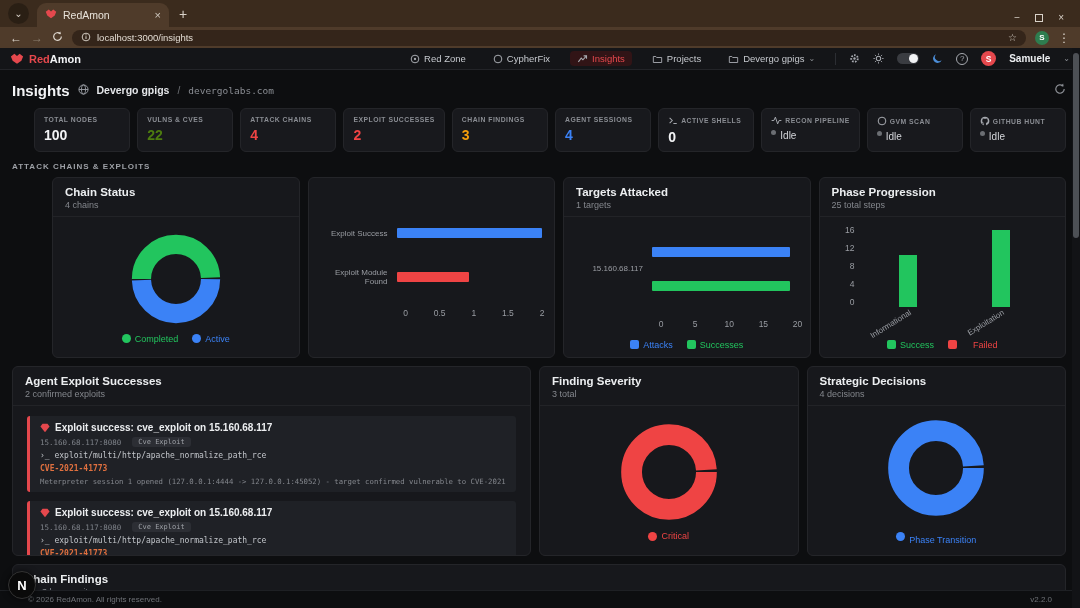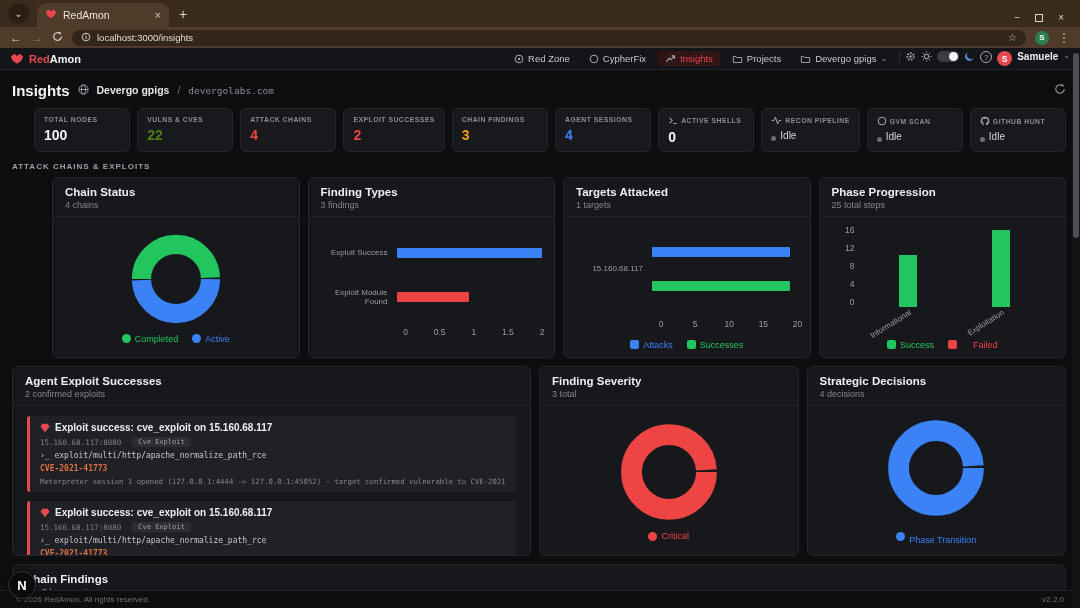--- a/index.html
+++ b/index.html
@@ -27,21 +27,21 @@
     gap:6px; padding:0 9px; color:#e2dbd2; font-size:9.5px; }
   .urlbar .star { margin-left:auto; color:#cfc8be; font-size:10px; }
   .avatar { width:14px; height:14px; border-radius:50%; background:#2e7d4f; color:#fff; font-size:8px;
     font-weight:bold; display:flex; align-items:center; justify-content:center; }
 
   
   .appheader { height:22px; background:#141518; border-bottom:1px solid #232428; display:flex;
     align-items:center; padding:0 10px; }
   .brand { display:flex; align-items:center; gap:5px; font-size:11px; font-weight:bold; }
   .brand .red { color:#e5484d; } .brand .rest { color:#f2f3f5; }
-  .nav { margin-left:auto; display:flex; align-items:flex-start; gap:5px; }
+  .nav { margin-left:auto; display:flex; align-items:center; gap:13px; }
   .nav-item { display:flex; align-items:center; gap:4px; font-size:9.5px; color:#c6c9ce;
     padding:2px 7px; border-radius:4px; white-space:nowrap; }
   .nav-item.active { background:#311416; color:#e5484d; }
   .nav-item svg { display:block; }
   .vdiv { width:1px; height:12px; background:#2c2e33; }
   .icbtn { color:#a7aab0; display:flex; align-items:center; font-size:10px; }
   .toggle { width:22px; height:11px; border-radius:6px; background:#3a3c41; position:relative; }
   .toggle .knob { position:absolute; right:1px; top:1px; width:9px; height:9px; border-radius:50%; background:#f2f3f5; }
   .help-circ { width:12px; height:12px; border:1px solid #a7aab0; border-radius:50%; color:#a7aab0;
     font-size:8px; display:flex; align-items:center; justify-content:center; }
@@ -57,21 +57,21 @@
   .proj { font-size:10.5px; font-weight:bold; color:#e4e6e9; }
   .sep { color:#6f7277; font-size:10px; }
   .domain { font-size:9.5px; color:#8a8d93; }
   .refresh { margin-left:auto; color:#8a8d93; }
 
   .stats { display:grid; grid-template-columns:repeat(10,1fr); gap:7px;padding-left:22px; }
   .stat { background:#18191d; border:1px solid #242529; border-radius:6px; padding:7px 9px; height:44px; }
   .stat-label { font-size:6.8px; font-weight:bold; letter-spacing:.5px; color:#8a8d93;
     text-transform:uppercase; display:flex; align-items:center; gap:3px; white-space:nowrap; overflow:hidden; }
   .stat-value { font-size:14px; font-weight:bold; margin-top:4px; }
-  .idle { display:flex; align-items:flex-end; gap:4px; margin-top:5px; font-size:10px; color:#d4d6da; }
+  .idle { display:flex; align-items:flex-start; gap:4px; margin-top:5px; font-size:10px; color:#d4d6da; }
   .idle-dot { width:5px; height:5px; border-radius:50%; background:#6b6e73; }
 
   .sectionlabel { font-size:8px; font-weight:bold; letter-spacing:1px; color:#9da0a6; margin:10px 0 6px; }
 
   .chart-row1 { display:grid; grid-template-columns:repeat(4,1fr); gap:8px; margin-bottom:8px;margin-left:40px; }
   .chart-row2 { display:grid; grid-template-columns:2fr 1fr 1fr; gap:8px; margin-bottom:8px; }
   .chart-row1 .card { height:181px; } .chart-row2 .card { height:190px; }
 
   .card { background:#17181c; border:1px solid #242529; border-radius:6px; display:flex;
     flex-direction:column; overflow:hidden; }
@@ -117,21 +117,21 @@
   .entry-host { font-size:7.5px; color:#7f838a; }
   .badge { background:#2c2e34; color:#9da0a6; font-size:7px; padding:1px 6px; border-radius:3px; }
   .entry-module { font-size:8px; color:#c3c6cb; margin-top:4px; }
   .entry-cve { font-size:8px; font-weight:bold; color:#e0703f; margin-top:4px; }
   .entry-detail { font-size:7.3px; color:#84878d; margin-top:4px; white-space:nowrap; overflow:hidden; }
 
   .findings-card { min-height:70px; }
 
   .pagefooter { position:absolute; left:0; right:0; bottom:0; height:18px; background:#0d0e10;
     border-top:1px solid #1e2024; display:flex; align-items:center; justify-content:space-between;
-    padding:0 16px; font-size:8px; color:#6f7277; }
+    padding:0 28px; font-size:8px; color:#6f7277; }
 
   .devbadge { position:absolute; left:8px; bottom:9px; width:28px; height:28px; border-radius:50%;
     background:#0a0a0a; border:1px solid #333; color:#fff; font-size:13px; font-weight:bold;
     display:flex; align-items:center; justify-content:center; box-shadow:0 0 6px rgba(0,0,0,.6); }
 
   .scrollbar { position:absolute; right:0; top:48px; width:8px; height:560px; background:#121316; }
   .scrollthumb { position:absolute; left:1px; right:1px; top:5px; height:185px; background:#4d5055; border-radius:4px; }
 </style>
 </head>
 <body>
@@ -405,24 +405,20 @@
               <span style="color: rgb(34, 197, 94);">Completed</span>
             </span>
             <span class="legend-item">
               <span class="dot round" style="background: rgb(59, 130, 246);"></span>
               <span style="color: rgb(59, 130, 246);">Active</span>
             </span>
           </div>
         </div>
   </div>
       <div class="card">
-    <div class="card-head">
-      <div class="card-title">Finding Types</div>
-      <div class="card-sub">3 findings</div>
-    </div>
     <div class="card-body">
           <div class="hrows">
             <div class="hrow">
               <div class="hlabel">Exploit Success</div>
               <div class="hbars">
                 <div class="hbar" style="width: 100%; background: rgb(59, 130, 246);"></div>
               </div>
             </div>
             <div class="hrow">
               <div class="hlabel">Exploit Module Found</div>

